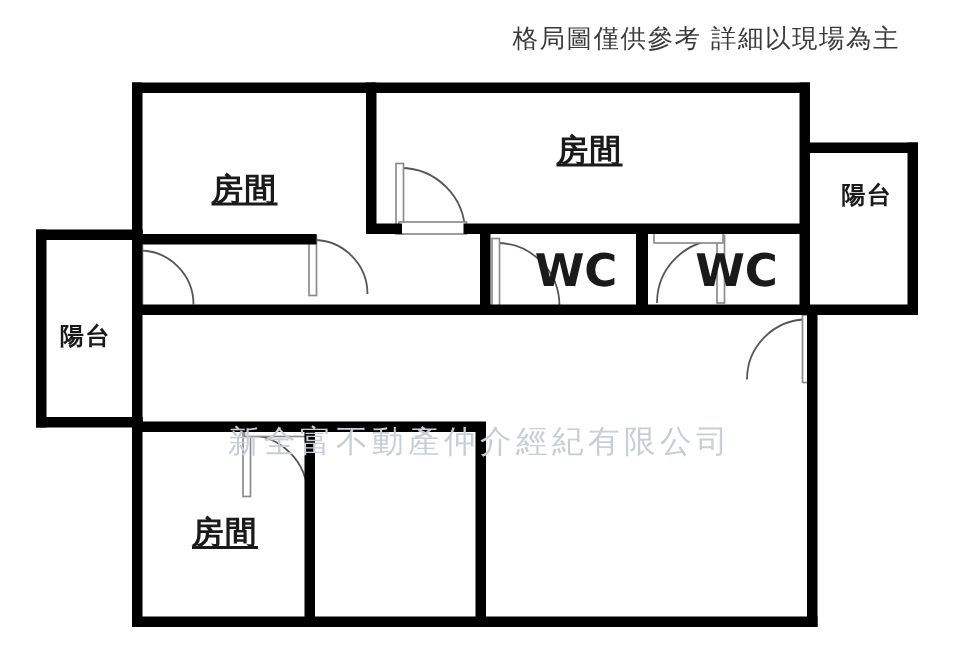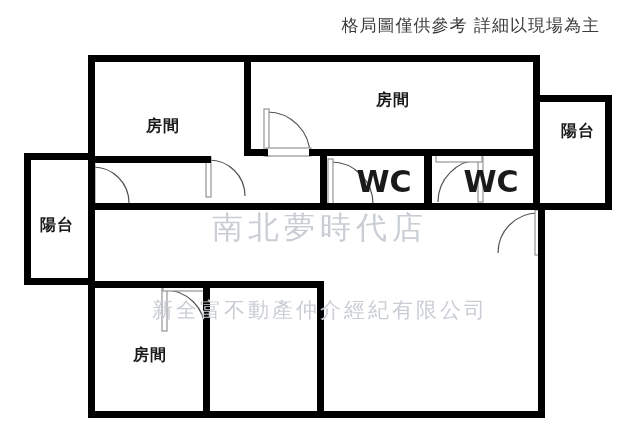--- a/index.html
+++ b/index.html
@@ -31,21 +31,21 @@
     width:640px;height:448px;
   }
   .room-label{
     position:absolute;
     color:#1a1a1a;
     font-weight:bold;
     white-space:nowrap;
     transform:translate(-50%,-50%);
     letter-spacing:1px;
   }
-  .label-cjk{ font-size:16px; }
+  .label-cjk{ font-size:21px;text-decoration:underline; }
   .label-cjk-sm{ font-size:16px; }
   .label-wc{ font-size:30px; font-weight:bold; letter-spacing:0px;}
   .watermark{
     position:absolute;
     color:#c9cdd4;
     white-space:nowrap;
     transform:translate(-50%,-50%);
     pointer-events:none;
     font-family:"DejaVu Serif","Liberation Serif",serif;
   }
@@ -137,23 +137,22 @@
       <rect x="88" y="203" width="236" height="7"></rect>
 
       <rect x="88" y="281" width="236" height="7"></rect>
 
       <rect x="203" y="284" width="7" height="131"></rect>
 
       <rect x="317" y="288" width="7" height="127"></rect>
     </g>
   </svg>
 
-  <div class="watermark" id="wm-shop" style="left:320px; top:228px;">南北夢時代店</div>
 
-  <div class="watermark" id="wm-company" style="left:320px; top:310px;">新全富不動產仲介經紀有限公司</div>
+  <div class="watermark" id="wm-company" style="left:320px; top:294px;">新全富不動產仲介經紀有限公司</div>
 
   <div class="room-label label-cjk" style="left:163px; top:126px;">房間</div>
 
   <div class="room-label label-cjk" style="left:393px; top:100px;">房間</div>
 
   <div class="room-label label-cjk-sm" style="left:57px; top:225px;">陽台</div>
 
   <div class="room-label label-cjk-sm" style="left:578px; top:131px;">陽台</div>
 
   <div class="room-label label-wc" style="left:384px; top:181px;">WC</div>

